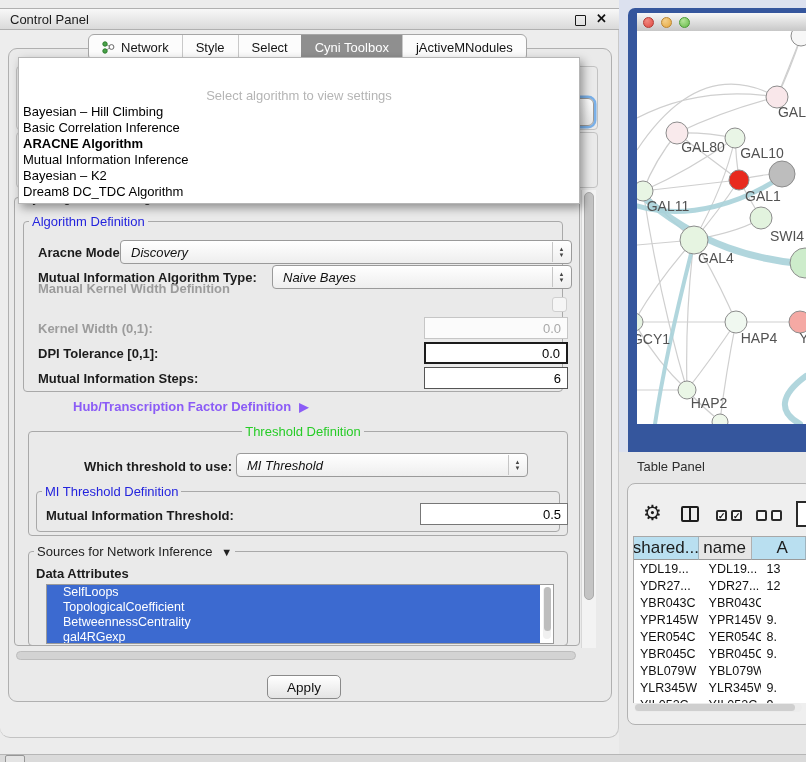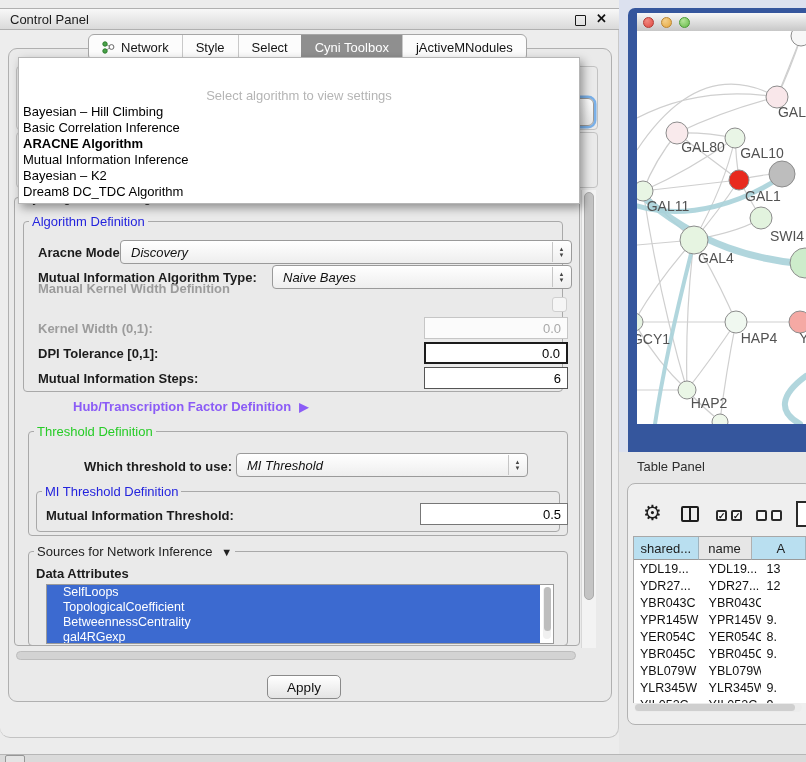--- a/index.html
+++ b/index.html
@@ -29,21 +29,21 @@
   #tp-split{left:681px;top:506px;width:18px;height:16px;border:2px solid #1d1d1d;border-radius:2px;box-sizing:border-box;}
   #tp-split .div{position:absolute;left:6px;top:0;width:2px;height:100%;background:#1d1d1d;}
   .cb{position:absolute;width:11px;height:11px;border:2px solid #2a2a2a;border-radius:2px;box-sizing:border-box;
       font-size:9px;font-weight:bold;color:#111;line-height:8px;text-align:center;background:#f8f8f8;}
   #tp-page{left:796px;top:501px;width:14px;height:22px;background:#fff;border:2px solid #2a2a2a;}
 
   #yeast-table{left:633px;top:536px;width:173px;height:167px;background:#fff;border-left:1px solid #a8a8a8;
      border-top:1px solid #a8a8a8;overflow:hidden;box-sizing:border-box;}
   .thead{display:flex;height:23px;}
   .hcell{box-sizing:border-box;border-right:1px solid #9fb4bf;border-bottom:1px solid #9a9a9a;
-     font-size:13px;color:#1c1c1c;display:flex;align-items:center;justify-content:center;overflow:hidden;white-space:nowrap;text-align:center;}
+     font-size:17px;color:#1c1c1c;display:flex;align-items:center;justify-content:center;overflow:hidden;white-space:nowrap;text-align:center;}
   .hc1{width:77px;background:#b9dff0;}
   .hc2{width:63px;background:#e6e6e6;border-right-color:#b0b0b0;}
   .hc3{width:60px;background:#b9dff0;justify-content:flex-start;padding-left:25px;}
   .trow{display:flex;height:17px;}
   .tcell{box-sizing:border-box;font-size:12.5px;color:#111;display:flex;align-items:center;
      overflow:hidden;white-space:nowrap;}
   .c1{width:77px;padding-left:6px;}
   .c2{width:63px;padding-left:5px;}
   .c3{width:50px;padding-left:6px;}
   #tp-hscroll{left:634px;top:703px;width:168px;height:9px;background:#ececec;border-radius:5px;}
@@ -363,21 +363,21 @@
   <div class="fieldlabel" style="left:38px;top:346px;">DPI Tolerance [0,1]:</div>
   <input class="numfield strong abs" style="left: 424px; top: 342px; width: 144px;" readonly="" value="0.0">
 
   <div class="fieldlabel" style="left:38px;top:371px;">Mutual Information Steps:</div>
   <input class="numfield abs" style="left: 424px; top: 367px; width: 144px;" readonly="" value="6">
 
   <div class="abs" id="hub-row">
     <span>Hub/Transcription Factor Definition</span><span id="hub-arrow">▶</span>
   </div>
 
-  <fieldset class="grp" style="left:28px;top:424px;width:540px;height:112px;">
+  <fieldset class="grp" style="left:28px;top:424px;width:540px;height:112px;text-align:center;">
     <legend class="lg-green">Threshold Definition</legend>
   </fieldset>
   <div class="fieldlabel" style="left:84px;top:459px;">Which threshold to use:</div>
   <div class="combo" style="left:236px;top:453px;width:292px;">
     <span>MI Threshold</span>
     <span class="stepper">
         <span>▲</span>
         <span>▼</span>
       </span>
   </div>

